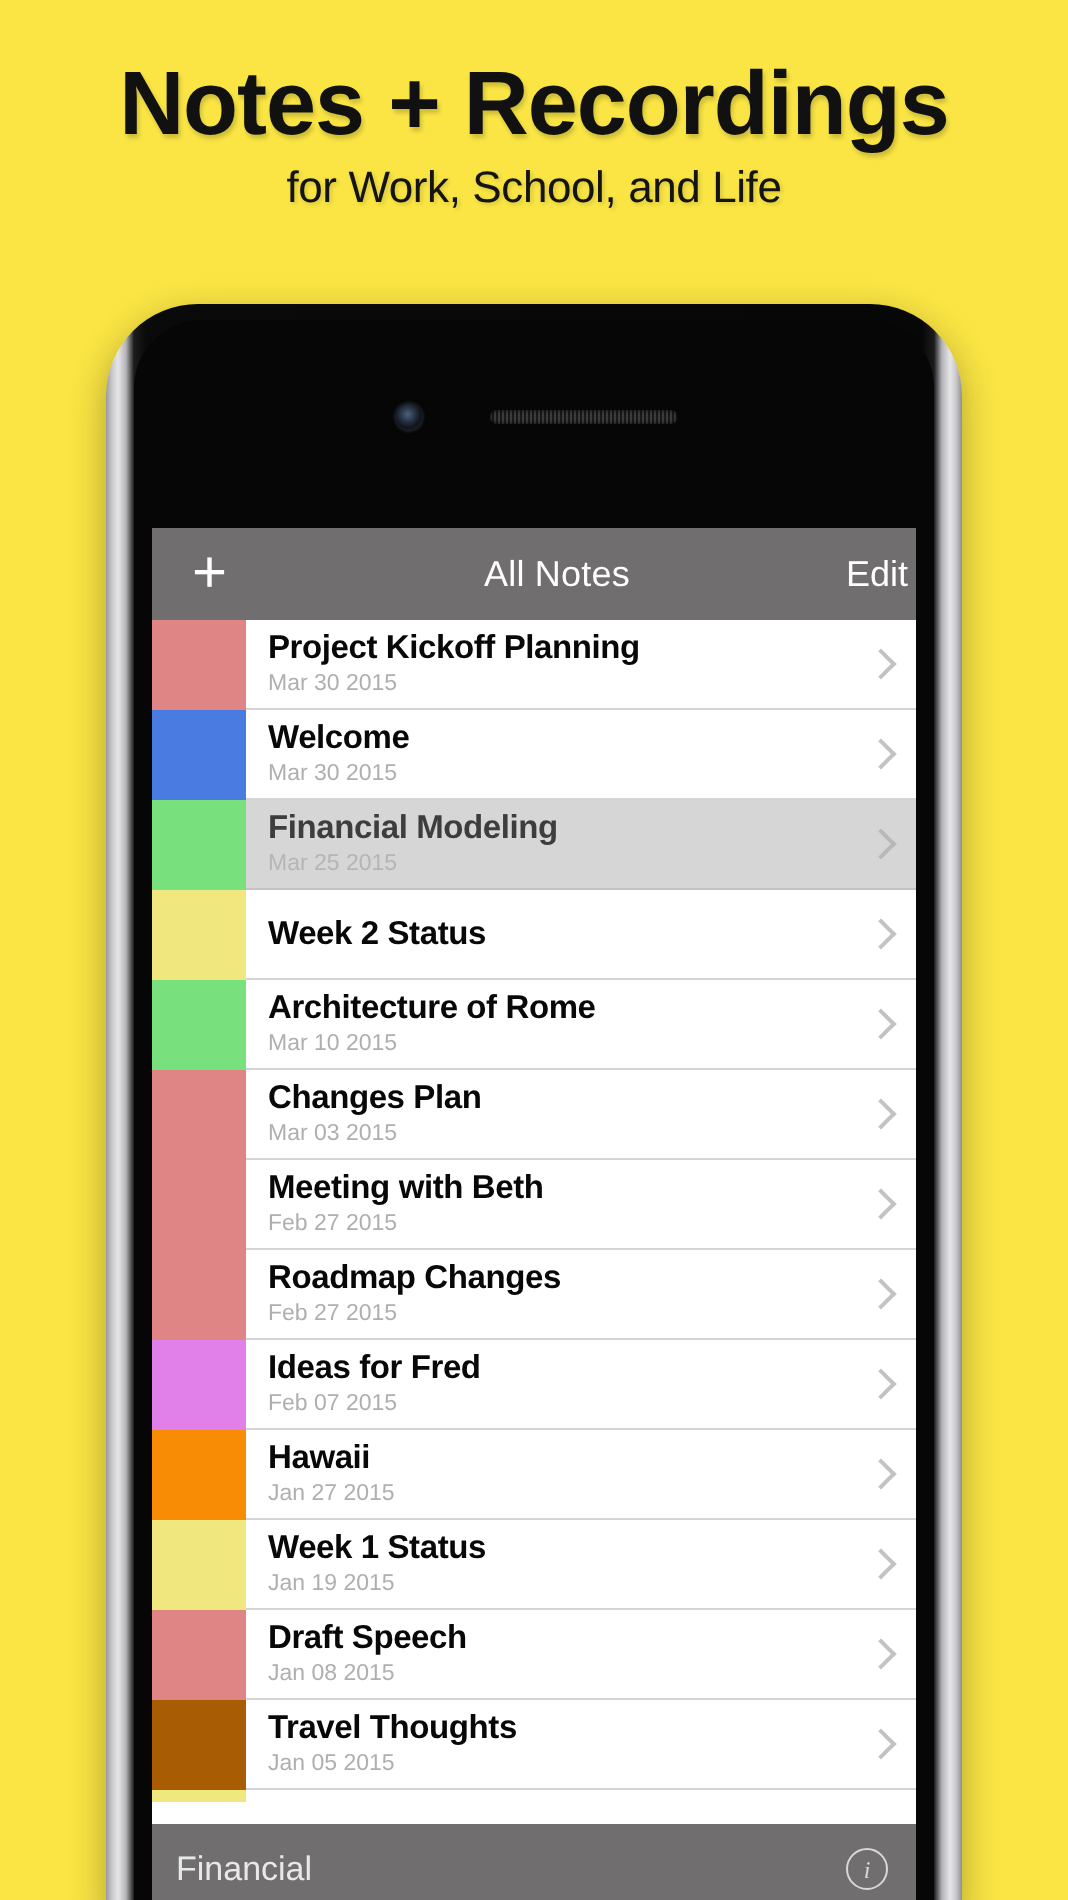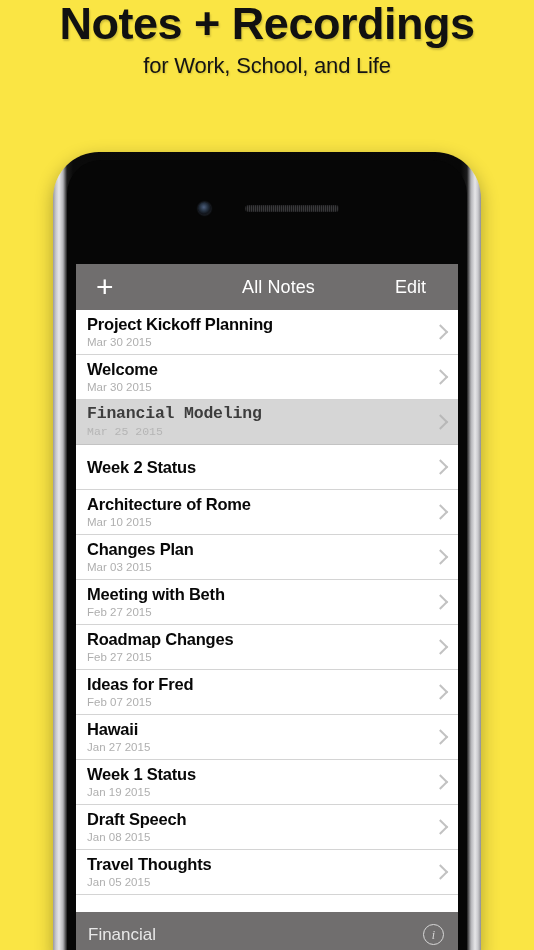--- a/index.html
+++ b/index.html
@@ -19,20 +19,21 @@
   .promo {
     position: absolute;
     top: 0; left: 0;
     width: 534px;
     height: 145px;
     text-align: center;
     background: #FAE544;
   }
   .promo-title {
     margin: 0;
+    padding-top: 28px;
     font-size: 45px;
     font-weight: bold;
     color: #111111;
     letter-spacing: -0.5px;
     line-height: 1.05;
     text-shadow: 1px 2px 2px rgba(0,0,0,0.18);
   }
   .promo-sub {
     margin: 0;
     padding-top: 6px;
@@ -142,55 +143,54 @@
     width: 100%;
     text-align: center;
     color: #ffffff;
     font-size: 18px;
     font-weight: normal;
     letter-spacing: 0.1px;
     padding-left: 23px;
   }
   .nav-edit {
     position: absolute;
-    right: 32px;
+    right: 4px;
     color: #ffffff;
     font-size: 18px;
     font-weight: normal;
   }
 
   
   .list {
     height: 602px;
     background: #ffffff;
     overflow: hidden;
   }
   .row {
     display: flex;
     align-items: stretch;
     height: 45px;
     background: #ffffff;
     position: relative;
-    flex-direction: column;
   }
   .row.selected { background: #D6D6D6; }
   .swatch {
     width: 47px;
     flex: none;
   }
   .row-body {
     flex: 1;
     position: relative;
     padding-left: 11px;
     border-bottom: 1px solid #D4D4D4;
     display: flex;
     flex-direction: column;
     justify-content: center;
   }
-  .row.selected .row-body { border-bottom-color: #c3c3c3; font-family: Liberation Mono, monospace; }
+  .row.selected .row-body { border-bottom-color: #c3c3c3; }
   .row-title {
     font-size: 16.5px;
     font-weight: bold;
     color: #080808;
     letter-spacing: -0.2px;
     line-height: 1.1;
   }
   .row.selected .row-title { color: #3d3d3d; }
   .row-date {
     font-size: 11.5px;

